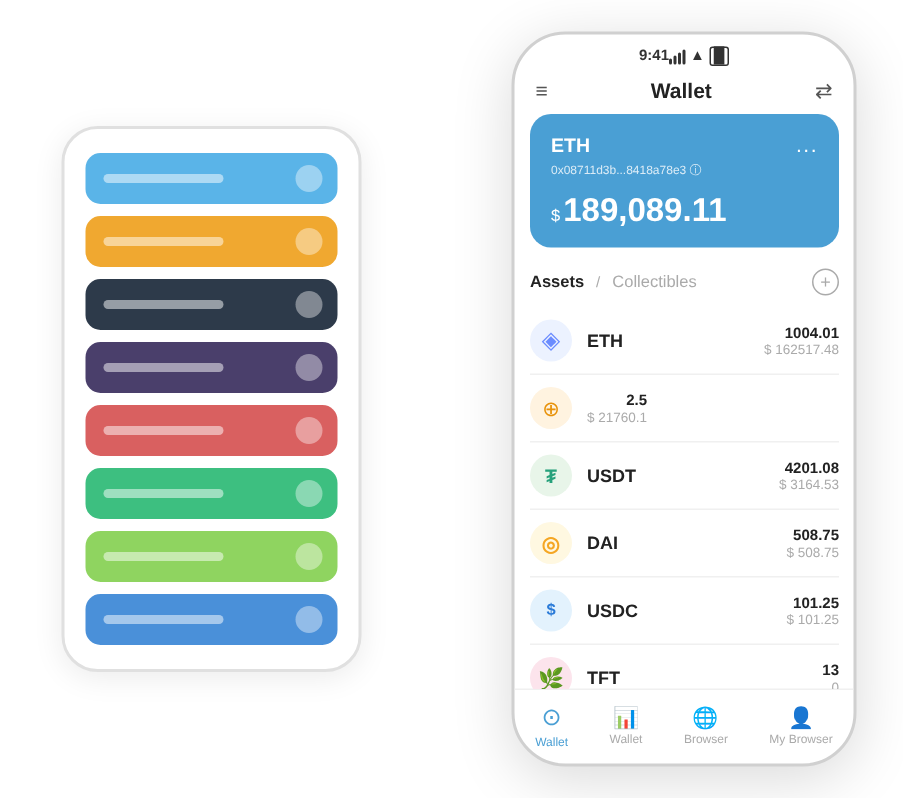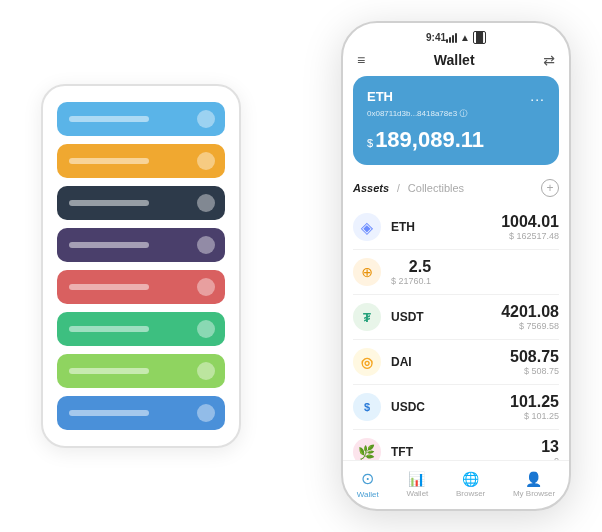--- a/index.html
+++ b/index.html
@@ -212,21 +212,20 @@
     .assets-tabs {
       display: flex;
       gap: 8px;
       align-items: center;
     }
 
     .assets-tab {
       font-size: 11px;
       font-weight: 600;
       color: #222;
-      font-style: italic;
     }
 
     .assets-tab-sep {
       font-size: 10px;
       color: #aaa;
     }
 
     .assets-tab-inactive {
       font-size: 11px;
       color: #aaa;
@@ -273,21 +272,21 @@
       font-size: 12px;
       font-weight: 600;
       color: #222;
     }
 
     .asset-values {
       text-align: right;
     }
 
     .asset-amount {
-      font-size: 16px;
+      font-size: 10px;
       font-weight: 600;
       color: #222;
     }
 
     .asset-usd {
       font-size: 9px;
       color: #aaa;
     }
 
     
@@ -433,21 +432,21 @@
             <div class="asset-amount">2.5</div>
             <div class="asset-usd">$ 21760.1</div>
           </div>
         </div>
 
         <div class="asset-item">
           <div class="asset-icon icon-usdt" style="font-size:13px; font-weight:bold;">₮</div>
           <span class="asset-name">USDT</span>
           <div class="asset-values">
             <div class="asset-amount">4201.08</div>
-            <div class="asset-usd">$ 7569.58</div>
+            <div class="asset-usd">$ 3164.53</div>
           </div>
         </div>
 
         <div class="asset-item">
           <div class="asset-icon icon-dai" style="font-size:14px; font-weight:bold;">◎</div>
           <span class="asset-name">DAI</span>
           <div class="asset-values">
             <div class="asset-amount">508.75</div>
             <div class="asset-usd">$ 508.75</div>
           </div>

